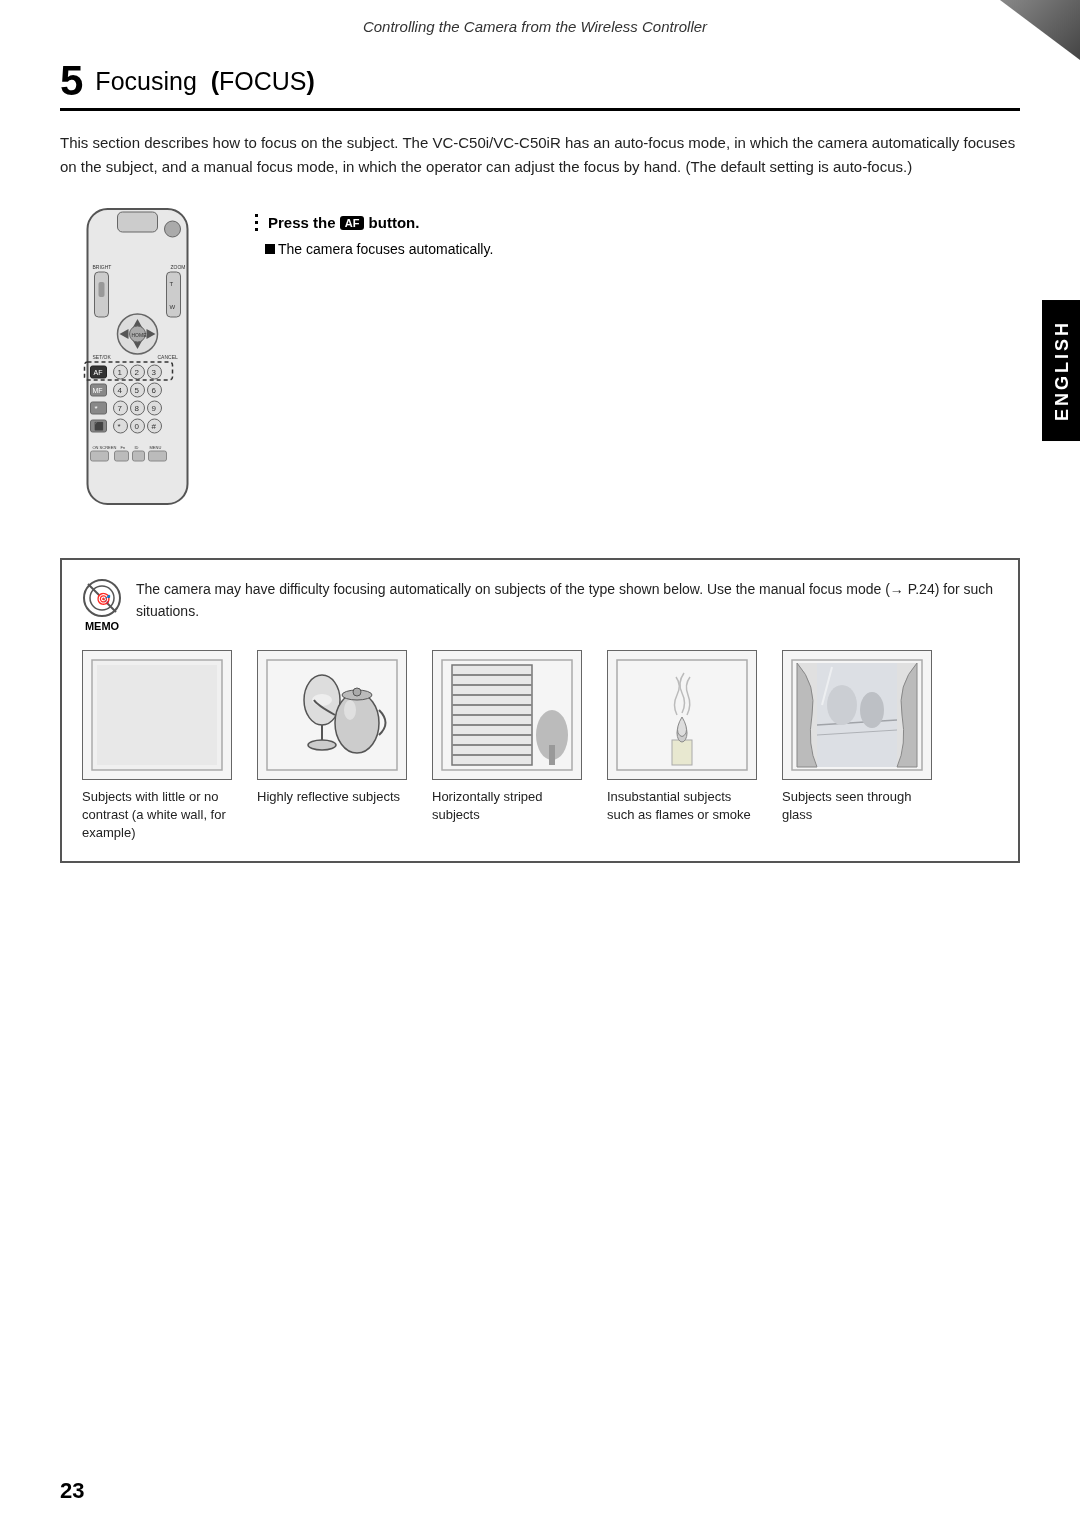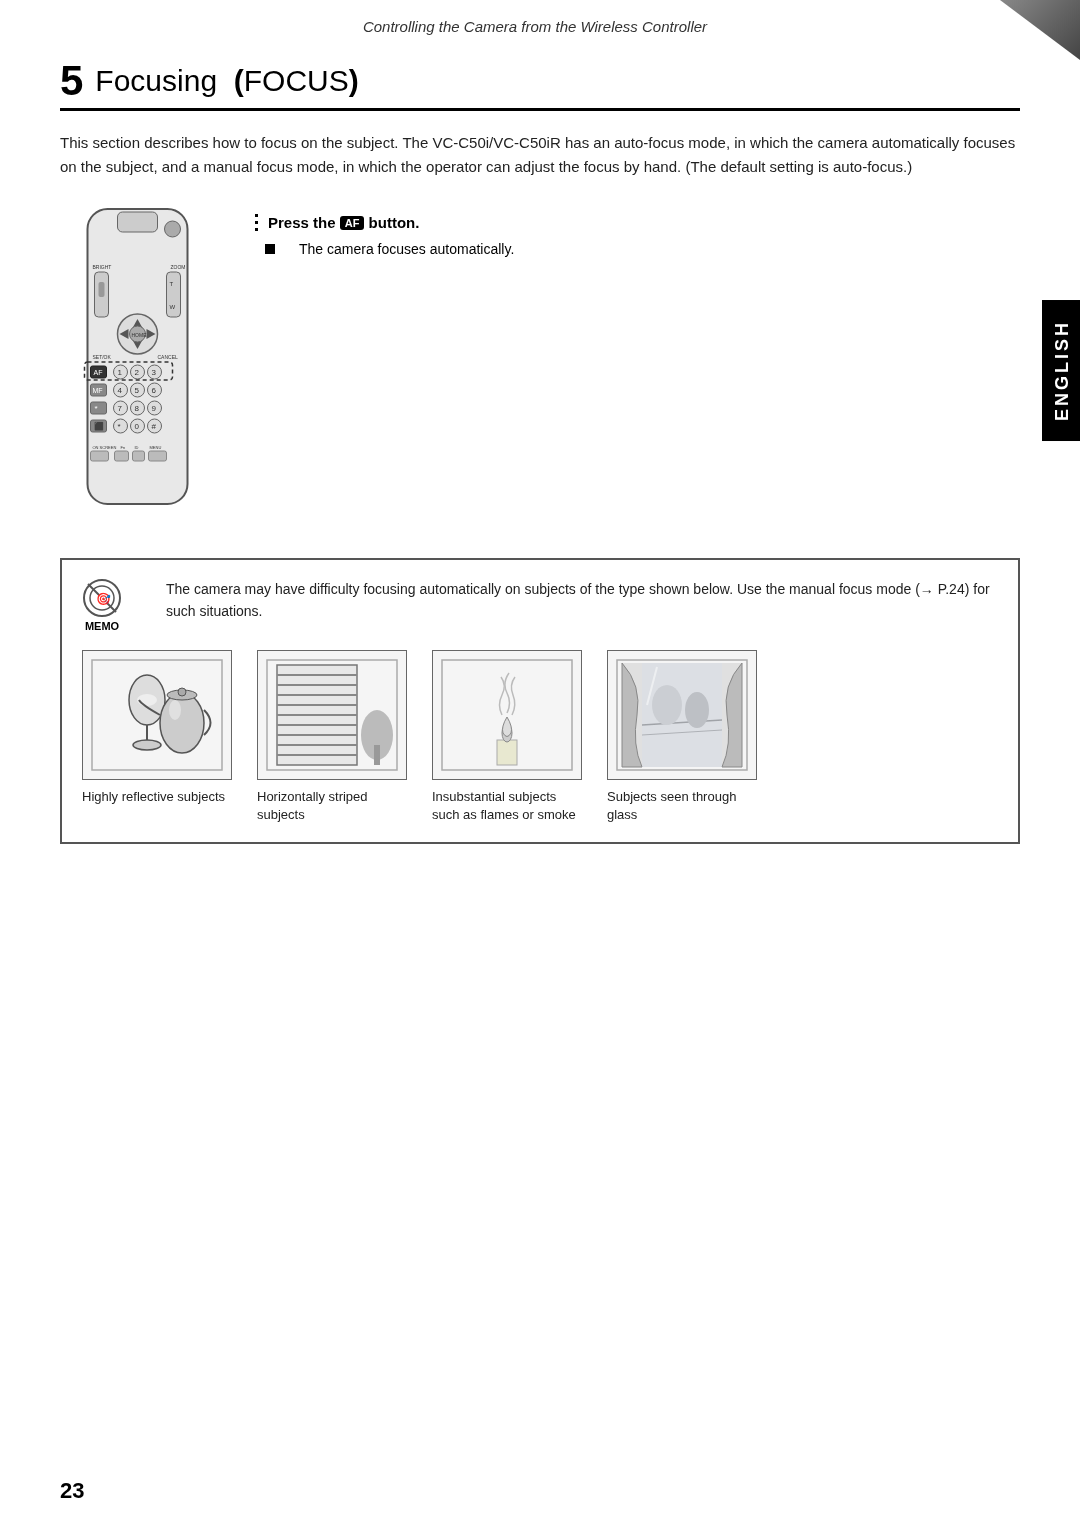--- a/index.html
+++ b/index.html
@@ -72,21 +72,21 @@
     }
 
     .section-number {
       font-size: 42px;
       font-weight: bold;
       margin-right: 12px;
       line-height: 1;
     }
 
     .section-title {
-      font-size: 30px;
+      font-size: 25px;
       font-weight: bold;
       text-align: center;
     }
 
     .section-title span {
       font-weight: normal;
     }
 
     
     .intro-text {
@@ -144,21 +144,21 @@
       color: #fff;
       font-size: 11px;
       font-weight: bold;
       padding: 1px 5px;
       border-radius: 3px;
     }
 
     .camera-focuses {
       display: flex;
       align-items: flex-start;
-      gap: 24px;
+      gap: 3px;
       font-size: 14px;
       margin-left: 10px;
     }
 
     .square-bullet {
       width: 10px;
       height: 10px;
       background: #000;
       flex-shrink: 0;
       margin-top: 3px;
@@ -201,21 +201,20 @@
     .memo-title {
       font-size: 14px;
       font-weight: bold;
       margin-bottom: 6px;
     }
 
     .memo-text {
       font-size: 14px;
       line-height: 1.6;
       color: #222;
-      margin-left: 30px;
     }
 
     
     .subjects-grid {
       display: flex;
       gap: 20px;
       margin-top: 18px;
       flex-wrap: wrap;
     }
 
@@ -390,20 +389,30 @@
         </svg>
         <div class="memo-label">MEMO</div>
       </div>
       <div>
         <div class="memo-text">The camera may have difficulty focusing automatically on subjects of the type shown below. Use the manual focus mode (→ P.24) for such situations.</div>
       </div>
     </div>
 
     <div class="subjects-grid">
 
+      <div class="subject-item">
+        <div class="subject-image-box">
+          <svg width="140" height="120" viewBox="0 0 140 120" xmlns="http://www.w3.org/2000/svg">
+            <rect x="5" y="5" width="130" height="110" fill="#f0f0f0" stroke="#aaa" stroke-width="1.5"></rect>
+
+            <rect x="10" y="10" width="120" height="100" fill="#e8e8e8"></rect>
+          </svg>
+        </div>
+        <div class="subject-label">Subjects with little or no contrast (a white wall, for example)</div>
+      </div>
 
 
       <div class="subject-item">
         <div class="subject-image-box">
           <svg width="140" height="120" viewBox="0 0 140 120" xmlns="http://www.w3.org/2000/svg">
             <rect x="5" y="5" width="130" height="110" fill="#f5f5f5" stroke="#aaa" stroke-width="1.5"></rect>
 
             <ellipse cx="60" cy="45" rx="18" ry="25" fill="#ddd" stroke="#555" stroke-width="1.5"></ellipse>
             <ellipse cx="60" cy="45" rx="10" ry="6" fill="#fff" opacity="0.5"></ellipse>
             <line x1="60" y1="70" x2="60" y2="90" stroke="#555" stroke-width="2"></line>

